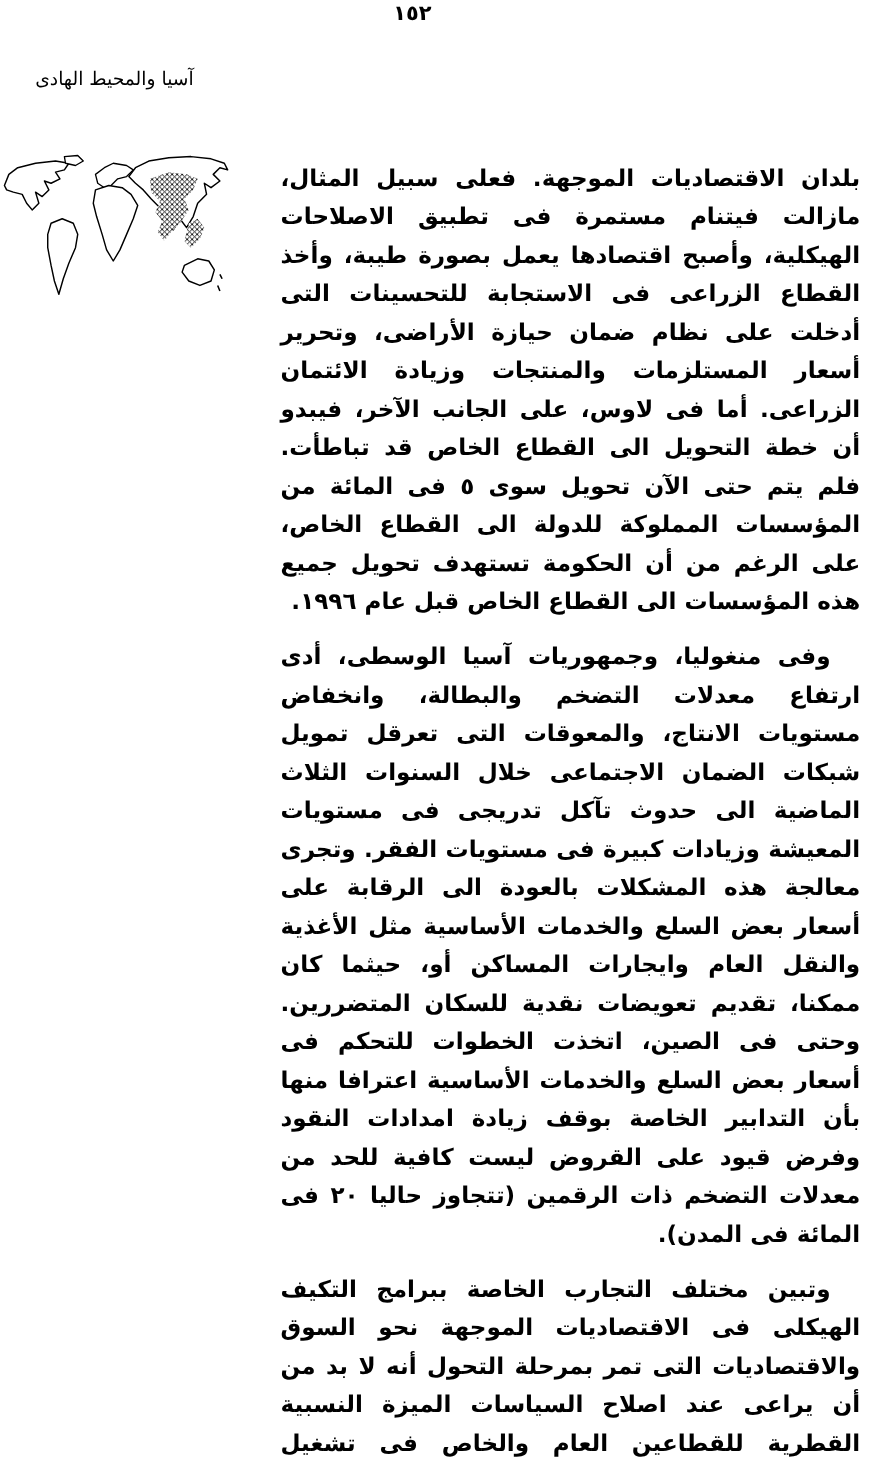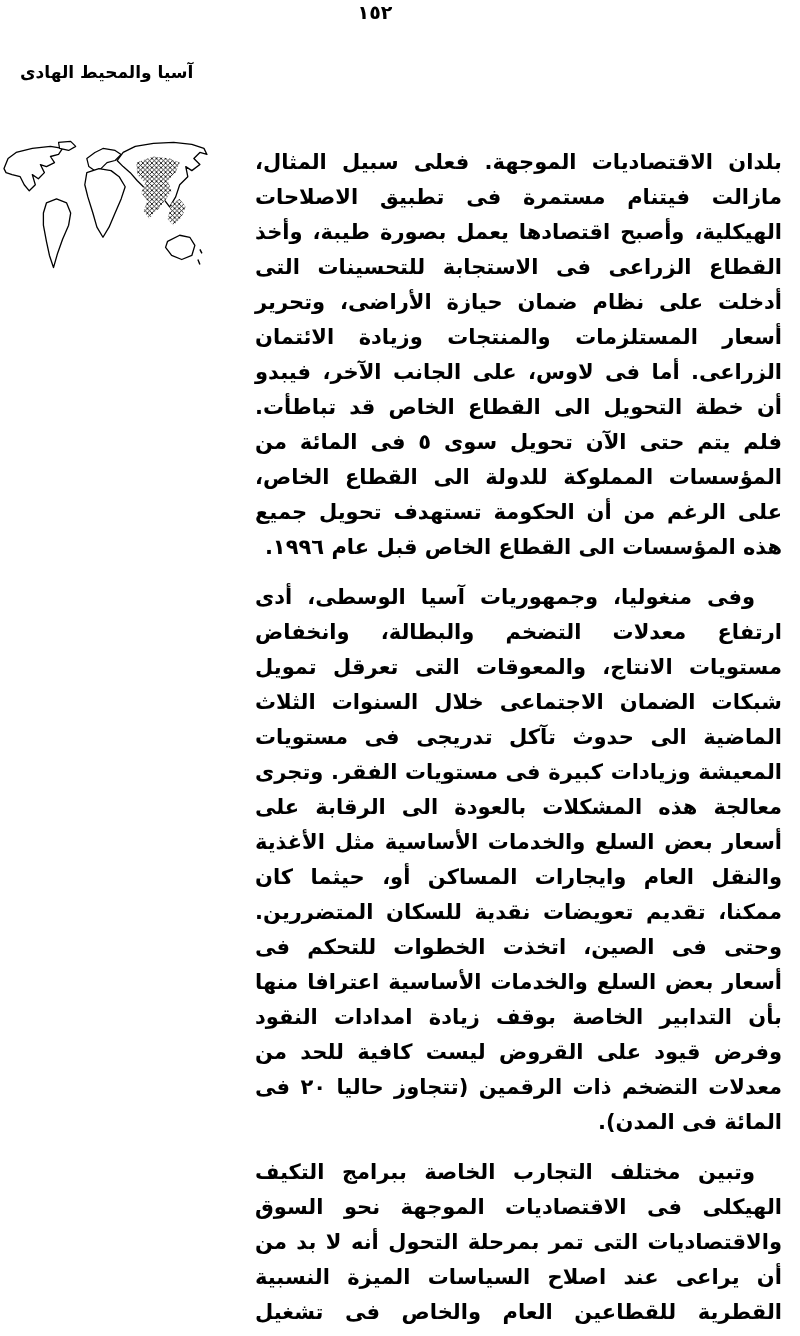--- a/index.html
+++ b/index.html
@@ -23,23 +23,23 @@
     width: 750px;
     text-align: center;
     font-size: 19px;
     font-weight: bold;
     letter-spacing: 2px;
     direction: rtl;
   }
   .section-header {
     position: absolute;
     top: 62px;
-    left: 20px;
+    left: 32px;
     font-size: 17px;
-    font-weight: bold;
+    font-weight: normal;
     direction: rtl;
   }
   .map-figure {
     position: absolute;
     top: 140px;
     left: 2px;
     width: 208px;
     height: 138px;
   }
   .map-figure svg { display: block; width: 100%; height: 100%; }

